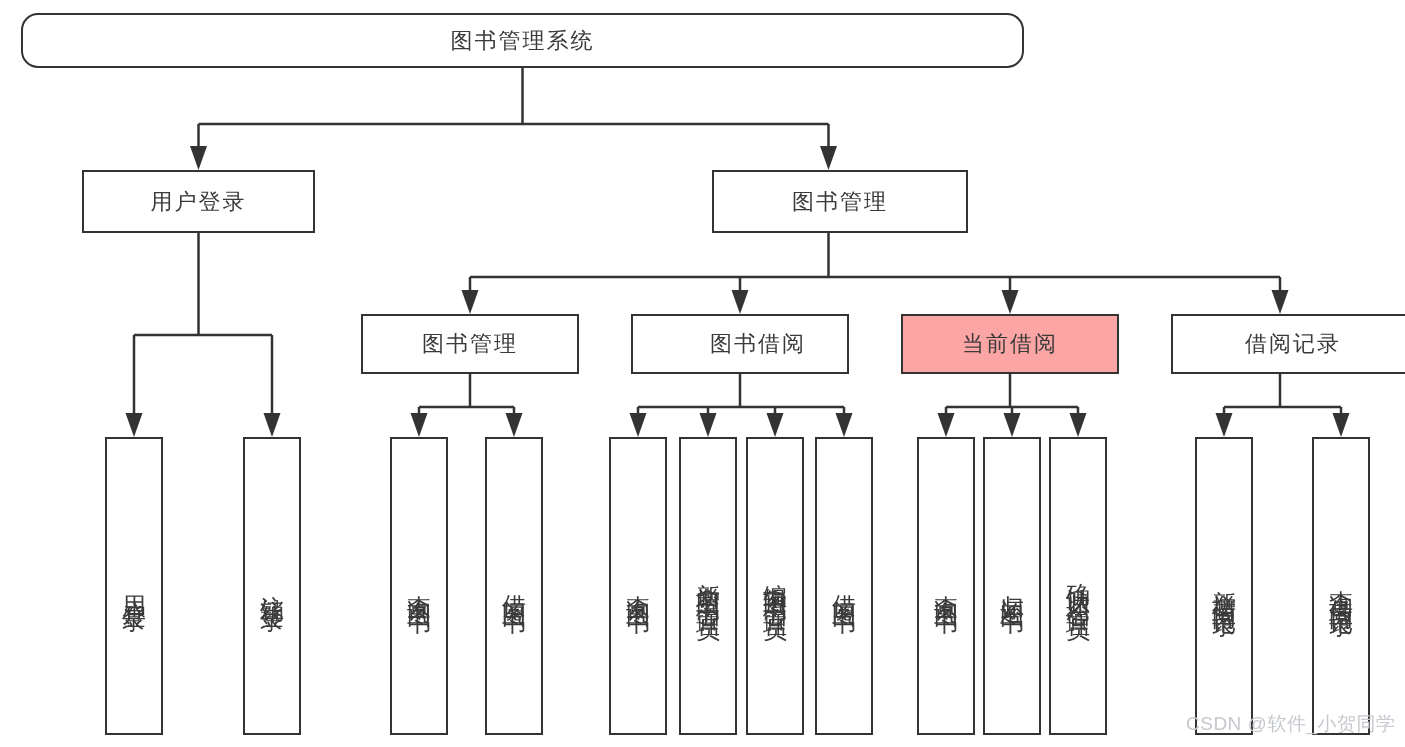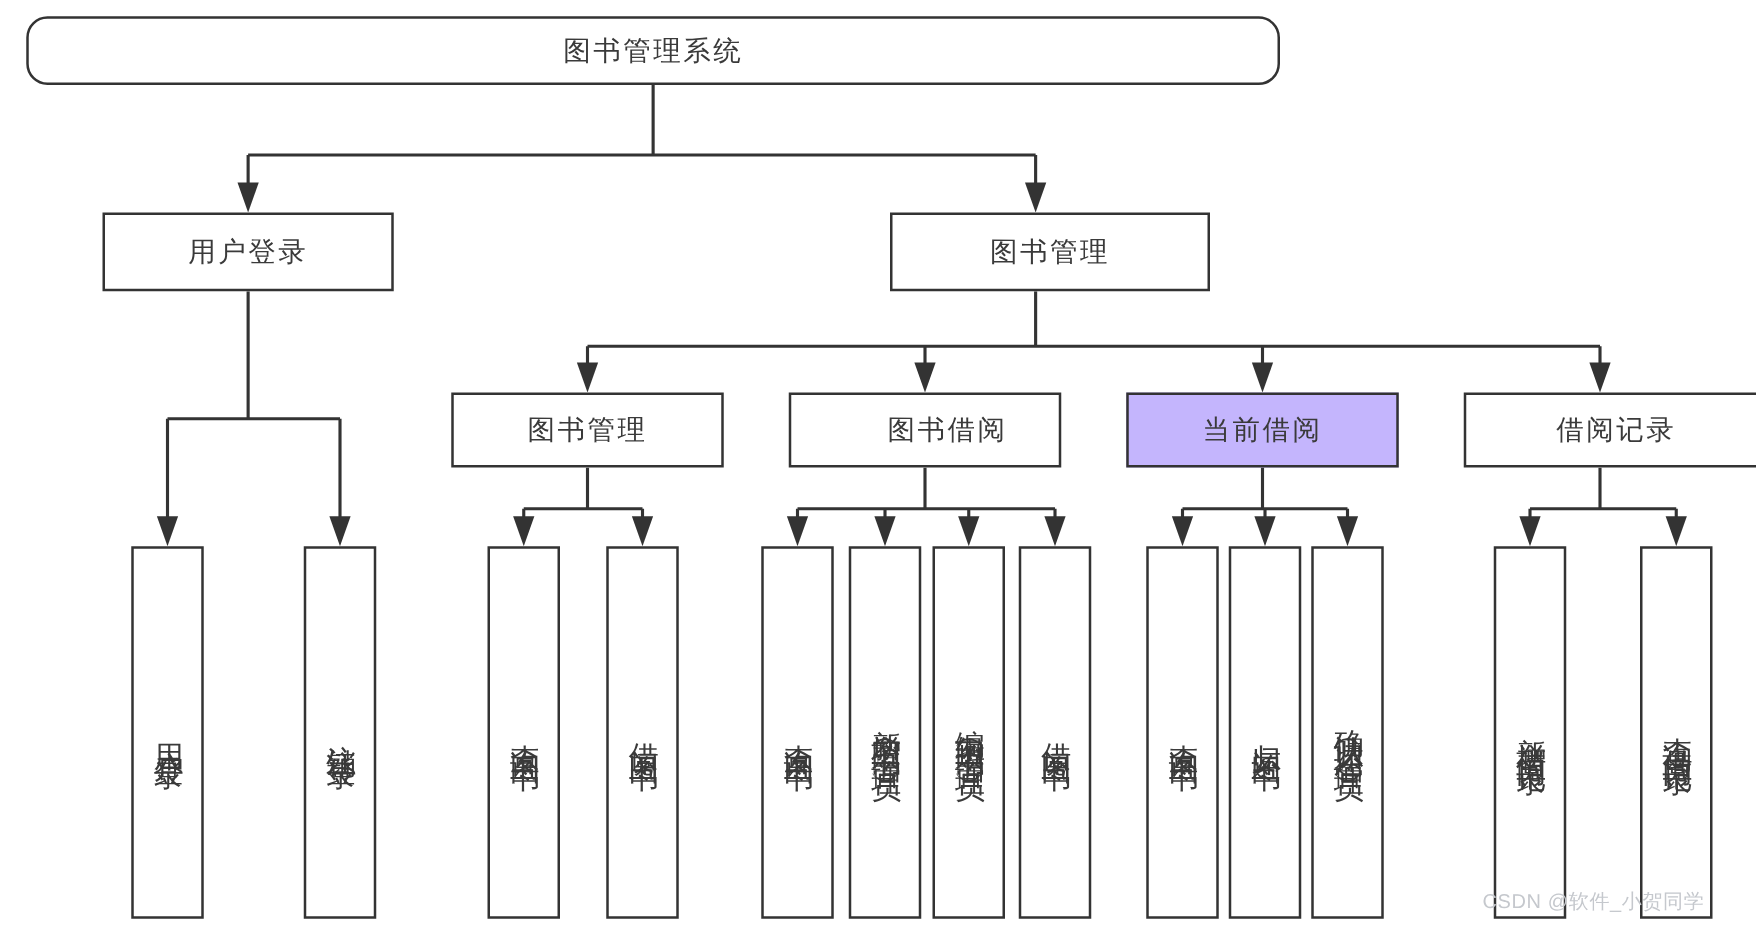--- a/index.html
+++ b/index.html
@@ -31,21 +31,21 @@
     writing-mode:vertical-rl;
     text-orientation:mixed;
     font-size:24px;
     letter-spacing:5px;
     line-height:1;
   }
   #watermark{
     position:absolute;
     left:1186px;
     top:711px;
-    font-size:16px;
+    font-size:19px;
     letter-spacing:0.5px;
     color:#c5c8cd;
     white-space:nowrap;
   }
 </style>
 </head>
 <body>
 
 <div id="canvas">
   <svg id="edges" xmlns="http://www.w3.org/2000/svg">
@@ -75,21 +75,21 @@
       <path d="M 1280 374 V 407 M 1224 407 H 1341 M 1224 407 V 431 M 1341 407 V 431" fill="none" stroke="#333333" stroke-width="2.5"></path>
       <polygon points="1215.5,413 1232.5,413 1224,437" fill="#333333"></polygon>
       <polygon points="1332.5,413 1349.5,413 1341,437" fill="#333333"></polygon>
     </svg>
   <div id="nodes">
       <div class="node h" style="left: 21px; top: 13px; width: 1003px; height: 55px; border-color: rgb(51, 51, 51); background: rgb(255, 255, 255); color: rgb(58, 58, 58); border-radius: 17px;">图书管理系统</div>
       <div class="node h" style="left: 82px; top: 170px; width: 233px; height: 63px; border-color: rgb(51, 51, 51); background: rgb(255, 255, 255); color: rgb(58, 58, 58);">用户登录</div>
       <div class="node h" style="left: 712px; top: 170px; width: 256px; height: 63px; border-color: rgb(51, 51, 51); background: rgb(255, 255, 255); color: rgb(58, 58, 58);">图书管理</div>
       <div class="node h" style="left: 361px; top: 314px; width: 218px; height: 60px; border-color: rgb(51, 51, 51); background: rgb(255, 255, 255); color: rgb(58, 58, 58);">图书管理</div>
       <div class="node h" style="left: 631px; top: 314px; width: 218px; height: 60px; border-color: rgb(51, 51, 51); background: rgb(255, 255, 255); color: rgb(58, 58, 58); padding-left: 36px;">图书借阅</div>
-      <div class="node h" style="left: 901px; top: 314px; width: 218px; height: 60px; border-color: rgb(51, 51, 51); background: #c4b5fd; color: rgb(58, 58, 58);">当前借阅</div>
+      <div class="node h" style="left: 901px; top: 314px; width: 218px; height: 60px; border-color: rgb(51, 51, 51); background: #fca5a5; color: rgb(58, 58, 58);">当前借阅</div>
       <div class="node h" style="left: 1171px; top: 314px; width: 244px; height: 60px; border-color: rgb(51, 51, 51); background: rgb(255, 255, 255); color: rgb(58, 58, 58);">借阅记录</div>
       <div class="node v" style="left: 105px; top: 437px; width: 58px; height: 298px; border-color: rgb(51, 51, 51); background: rgb(255, 255, 255); color: rgb(58, 58, 58);">用户登录</div>
       <div class="node v" style="left: 243px; top: 437px; width: 58px; height: 298px; border-color: rgb(51, 51, 51); background: rgb(255, 255, 255); color: rgb(58, 58, 58);">注销登录</div>
       <div class="node v" style="left: 390px; top: 437px; width: 58px; height: 298px; border-color: rgb(51, 51, 51); background: rgb(255, 255, 255); color: rgb(58, 58, 58);">查询图书</div>
       <div class="node v" style="left: 485px; top: 437px; width: 58px; height: 298px; border-color: rgb(51, 51, 51); background: rgb(255, 255, 255); color: rgb(58, 58, 58);">借阅图书</div>
       <div class="node v" style="left: 609px; top: 437px; width: 58px; height: 298px; border-color: rgb(51, 51, 51); background: rgb(255, 255, 255); color: rgb(58, 58, 58);">查询图书</div>
       <div class="node v" style="left: 679px; top: 437px; width: 58px; height: 298px; border-color: rgb(51, 51, 51); background: rgb(255, 255, 255); color: rgb(58, 58, 58);">新增图书（管理员）</div>
       <div class="node v" style="left: 746px; top: 437px; width: 58px; height: 298px; border-color: rgb(51, 51, 51); background: rgb(255, 255, 255); color: rgb(58, 58, 58);">编辑图书（管理员）</div>
       <div class="node v" style="left: 815px; top: 437px; width: 58px; height: 298px; border-color: rgb(51, 51, 51); background: rgb(255, 255, 255); color: rgb(58, 58, 58);">借阅图书</div>
       <div class="node v" style="left: 917px; top: 437px; width: 58px; height: 298px; border-color: rgb(51, 51, 51); background: rgb(255, 255, 255); color: rgb(58, 58, 58);">查询图书</div>

